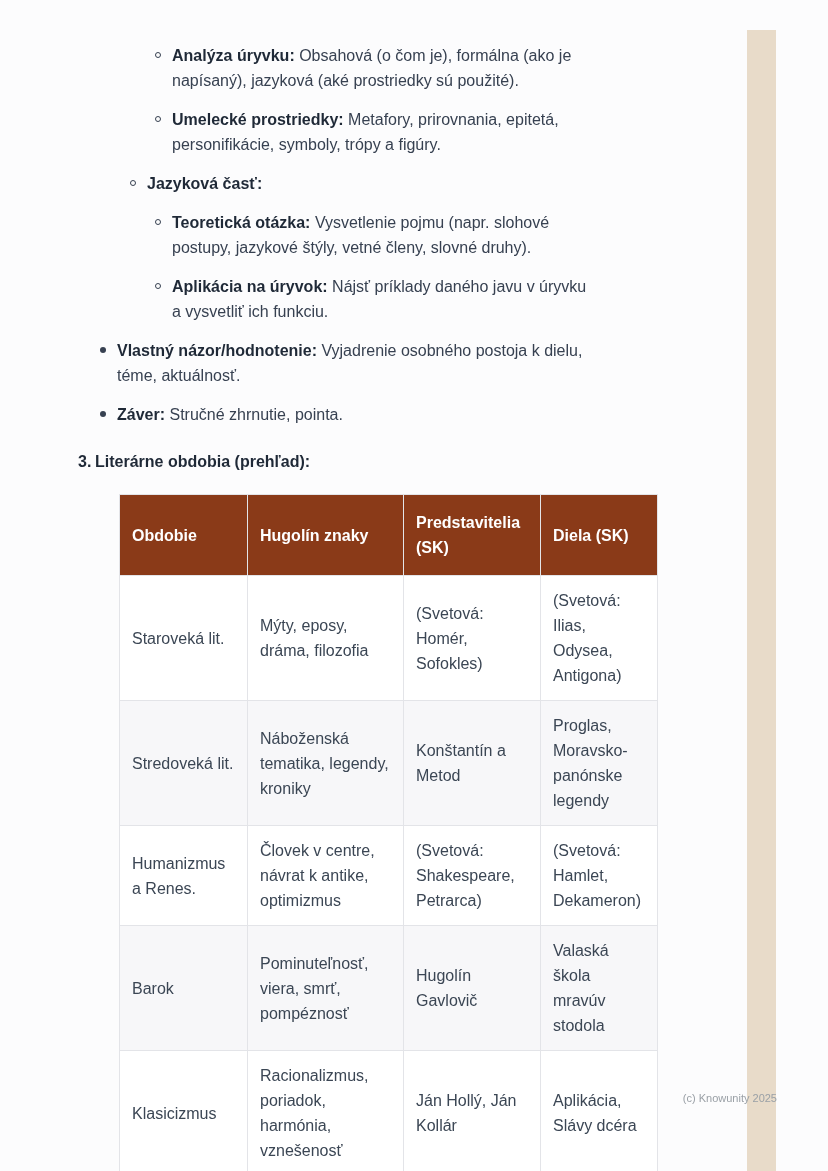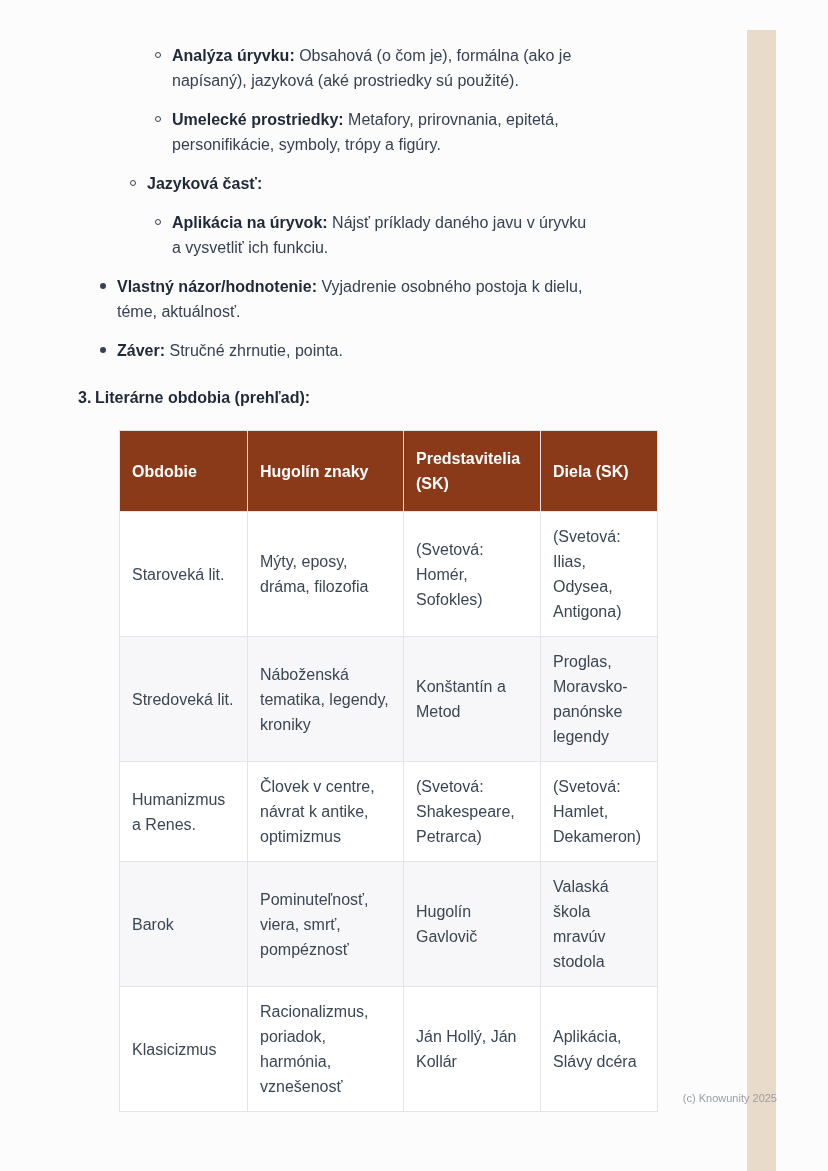--- a/index.html
+++ b/index.html
@@ -93,20 +93,27 @@
     </div>
   </div>
 
   <div class="li lvl2">
     <span class="bullet hollow"></span>
     <div class="li-text">
       <span class="bold">Jazyková časť:</span>
     </div>
   </div>
 
+  <div class="li lvl3">
+    <span class="bullet hollow"></span>
+    <div class="li-text">
+      <span class="bold">Teoretická otázka:</span>
+      <span>Vysvetlenie pojmu (napr. slohové postupy, jazykové štýly, vetné členy, slovné druhy).</span>
+    </div>
+  </div>
 
   <div class="li lvl3">
     <span class="bullet hollow"></span>
     <div class="li-text">
       <span class="bold">Aplikácia na úryvok:</span>
       <span>Nájsť príklady daného javu v úryvku a vysvetliť ich funkciu.</span>
     </div>
   </div>
 
   <div class="li lvl1 first-lvl1">

